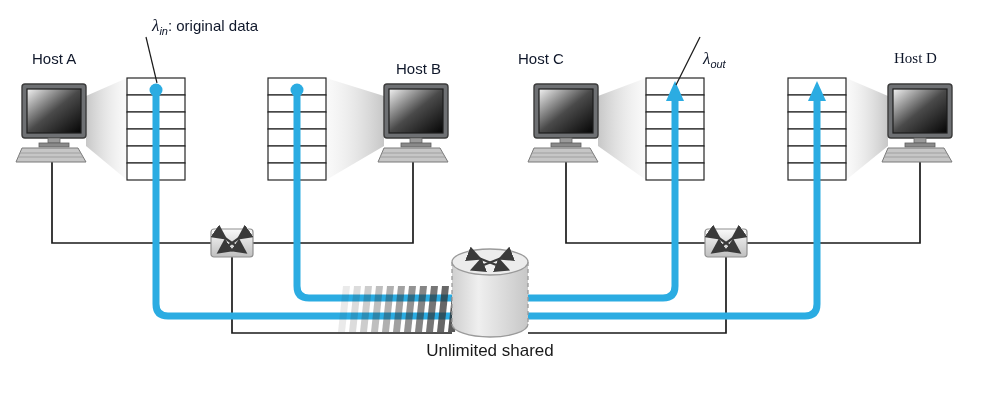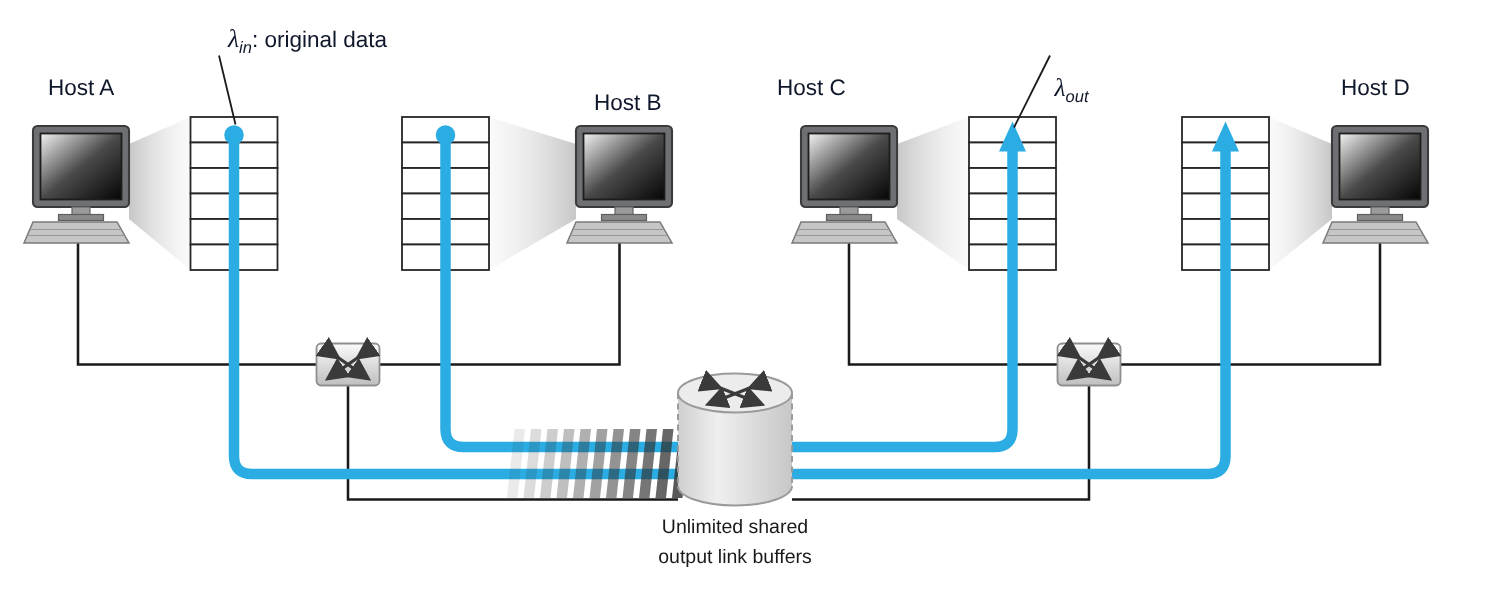--- a/index.html
+++ b/index.html
@@ -3,21 +3,21 @@
 <meta charset="utf-8">
 <style>
   html,body{margin:0;padding:0;background:#fff;}
   .stage{position:relative;width:990px;height:408px;background:#ffffff;overflow:hidden;
          font-family:"Liberation Sans",sans-serif;}
   .stage svg{position:absolute;left:0;top:0;}
   .label{position:absolute;font-size:15px;color:#0f172a;white-space:nowrap;}
   .lambda{font-style:italic;font-family:"Liberation Serif",serif;font-size:17px;}
   .label sub{font-size:11px;font-style:italic;}
   .caption{position:absolute;left:370px;top:341px;width:240px;text-align:center;
-           font-size:13px;color:#1a1a1a;line-height:20px;}
+           font-size:17px;color:#1a1a1a;line-height:20px;}
 </style>
 </head>
 <body>
 
 <div class="stage">
 
   <svg width="990" height="408" viewBox="0 0 990 408">
     <defs>
       <linearGradient id="beamR" x1="0" y1="0" x2="1" y2="0">
         <stop offset="0" stop-color="#bdbdbd" stop-opacity="0.85"></stop>
@@ -133,28 +133,27 @@
     <use href="#computer" x="534" y="84"></use>
     <use href="#computer" x="888" y="84"></use>
 
     <line x1="146" y1="37" x2="157" y2="83" stroke="#1a1a1a" stroke-width="1.2"></line>
     <line x1="700" y1="37" x2="676" y2="85" stroke="#1a1a1a" stroke-width="1.2"></line>
   </svg>
 
   <div class="label" style="left:32px;top:50px;text-align:right;">Host A</div>
   <div class="label" style="left:396px;top:60px;">Host B</div>
   <div class="label" style="left:518px;top:50px;">Host C</div>
-  <div class="label" style="left:894px;top:50px;">Host D</div>
+  <div class="label" style="left:894px;top:50px;font-family:Liberation Serif, serif;">Host D</div>
 
   <div class="label" style="left:152px;top:16px;">
     <span class="lambda">λ</span><sub>in</sub><span>: original data</span>
   </div>
 
   <div class="label" style="left:703px;top:15px;margin-top:34px;">
     <span class="lambda">λ</span><sub>out</sub><span></span>
   </div>
 
   <div class="caption">
     <div>Unlimited shared</div>
-    <div>output link buffers</div>
   </div>
 
 </div>
 
 </body></html>

